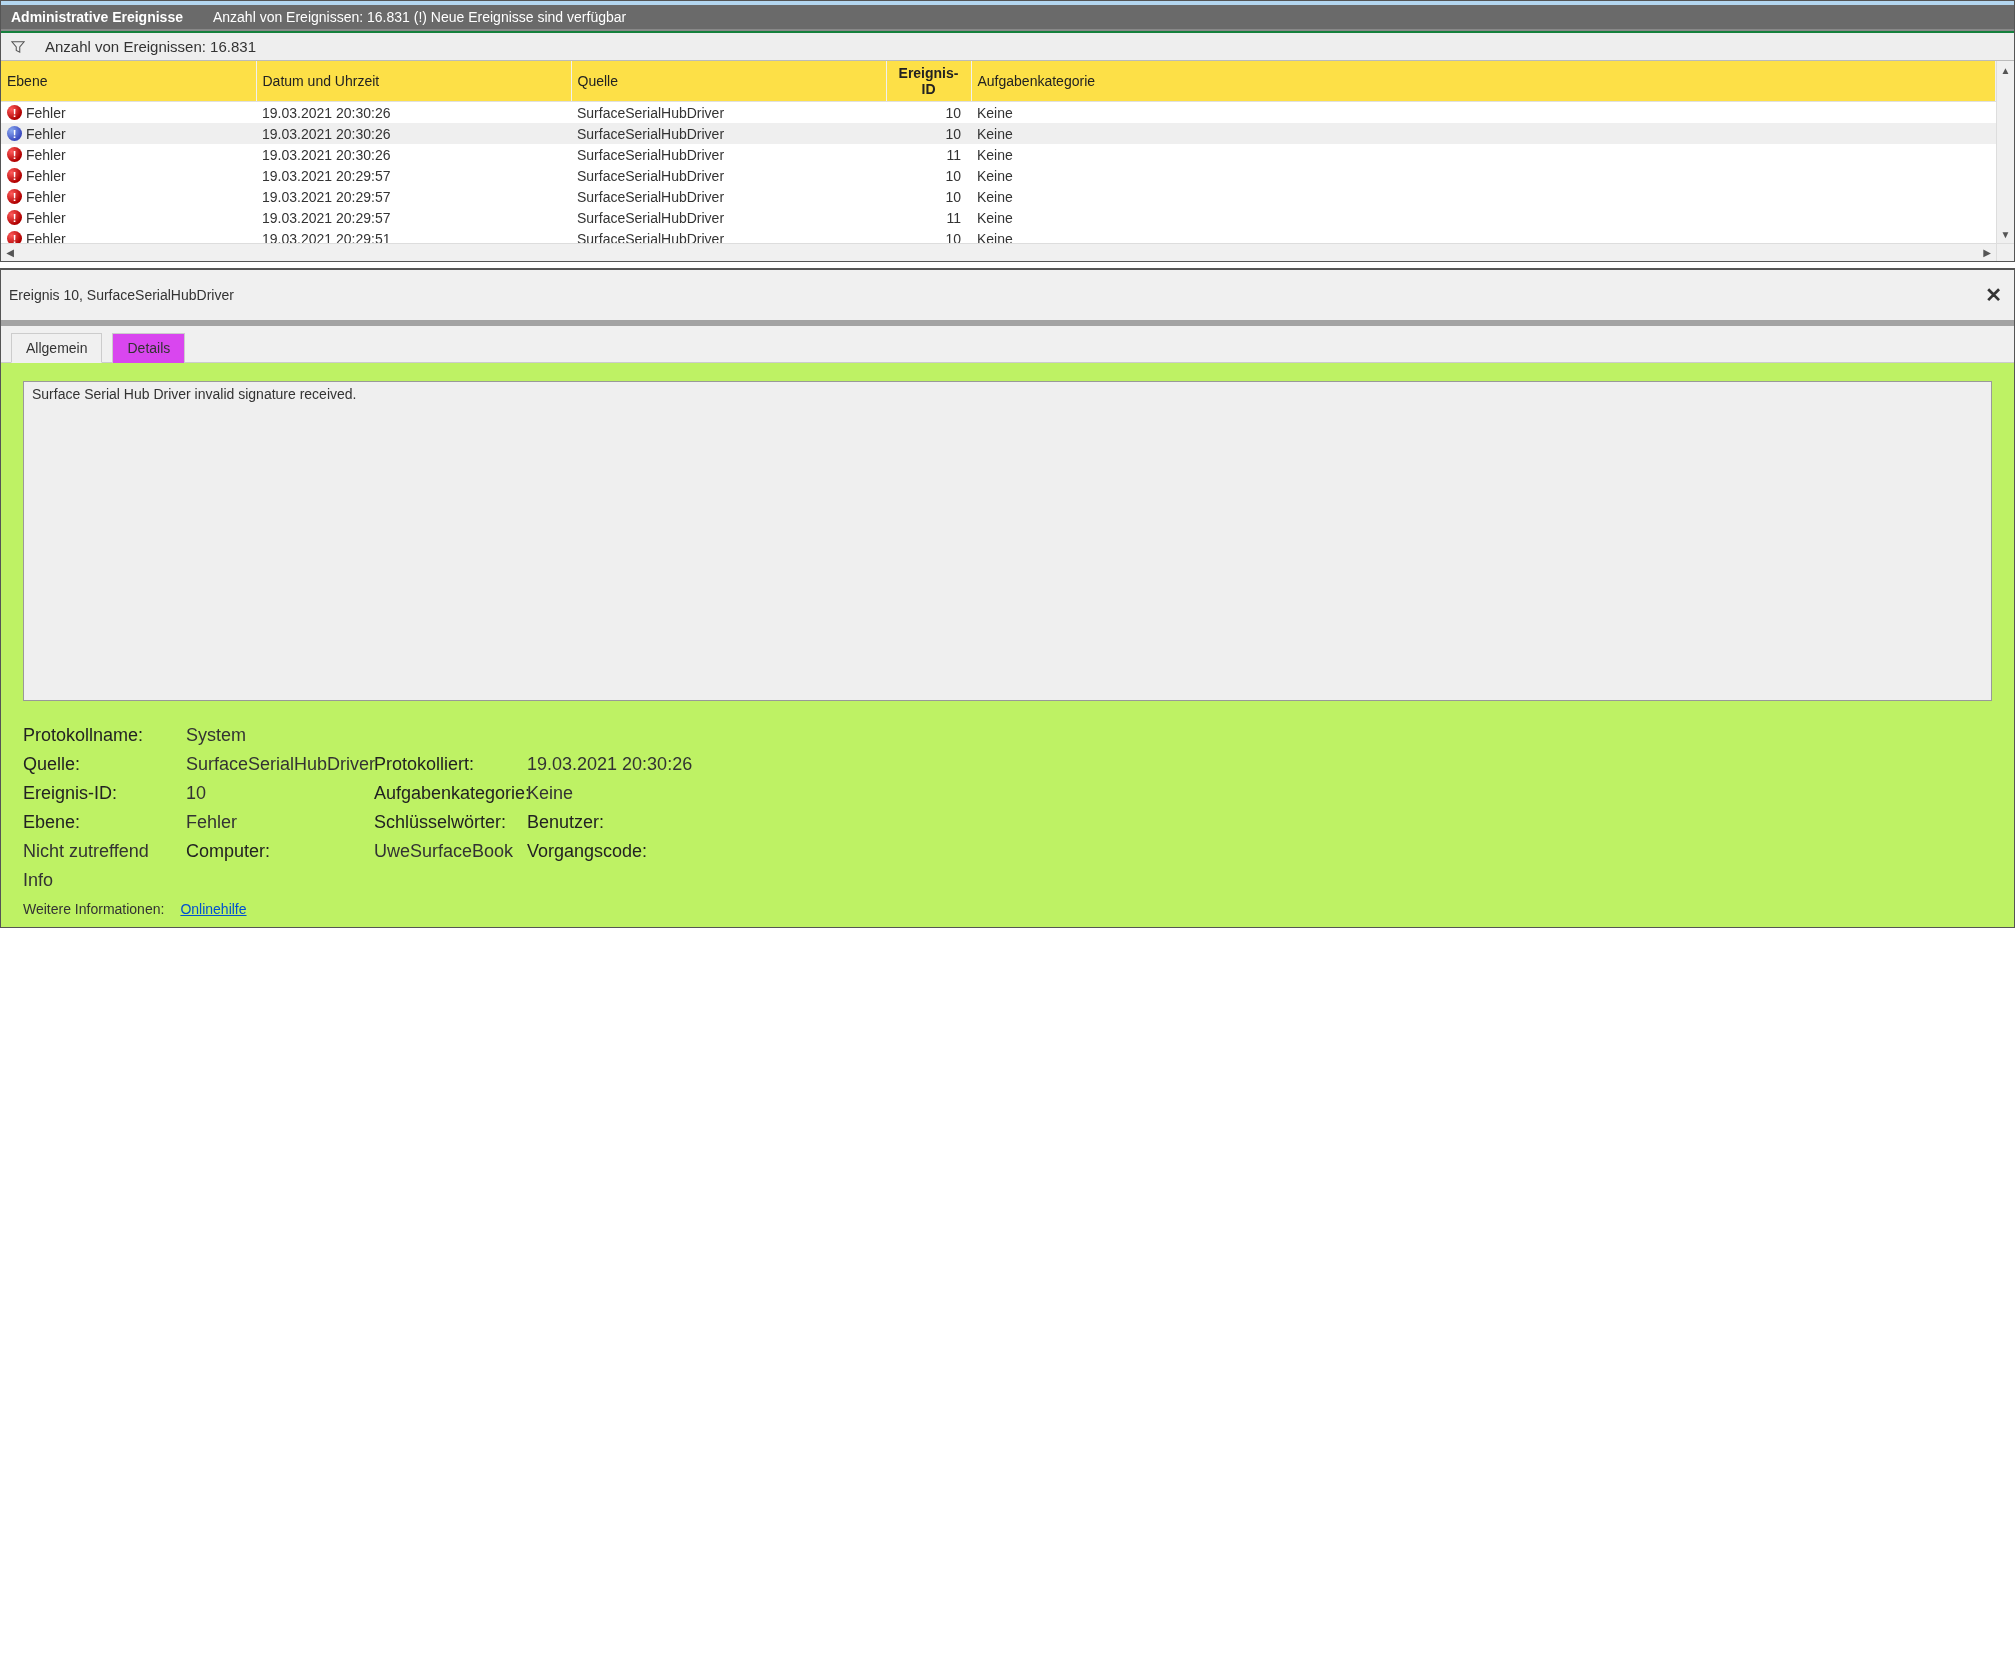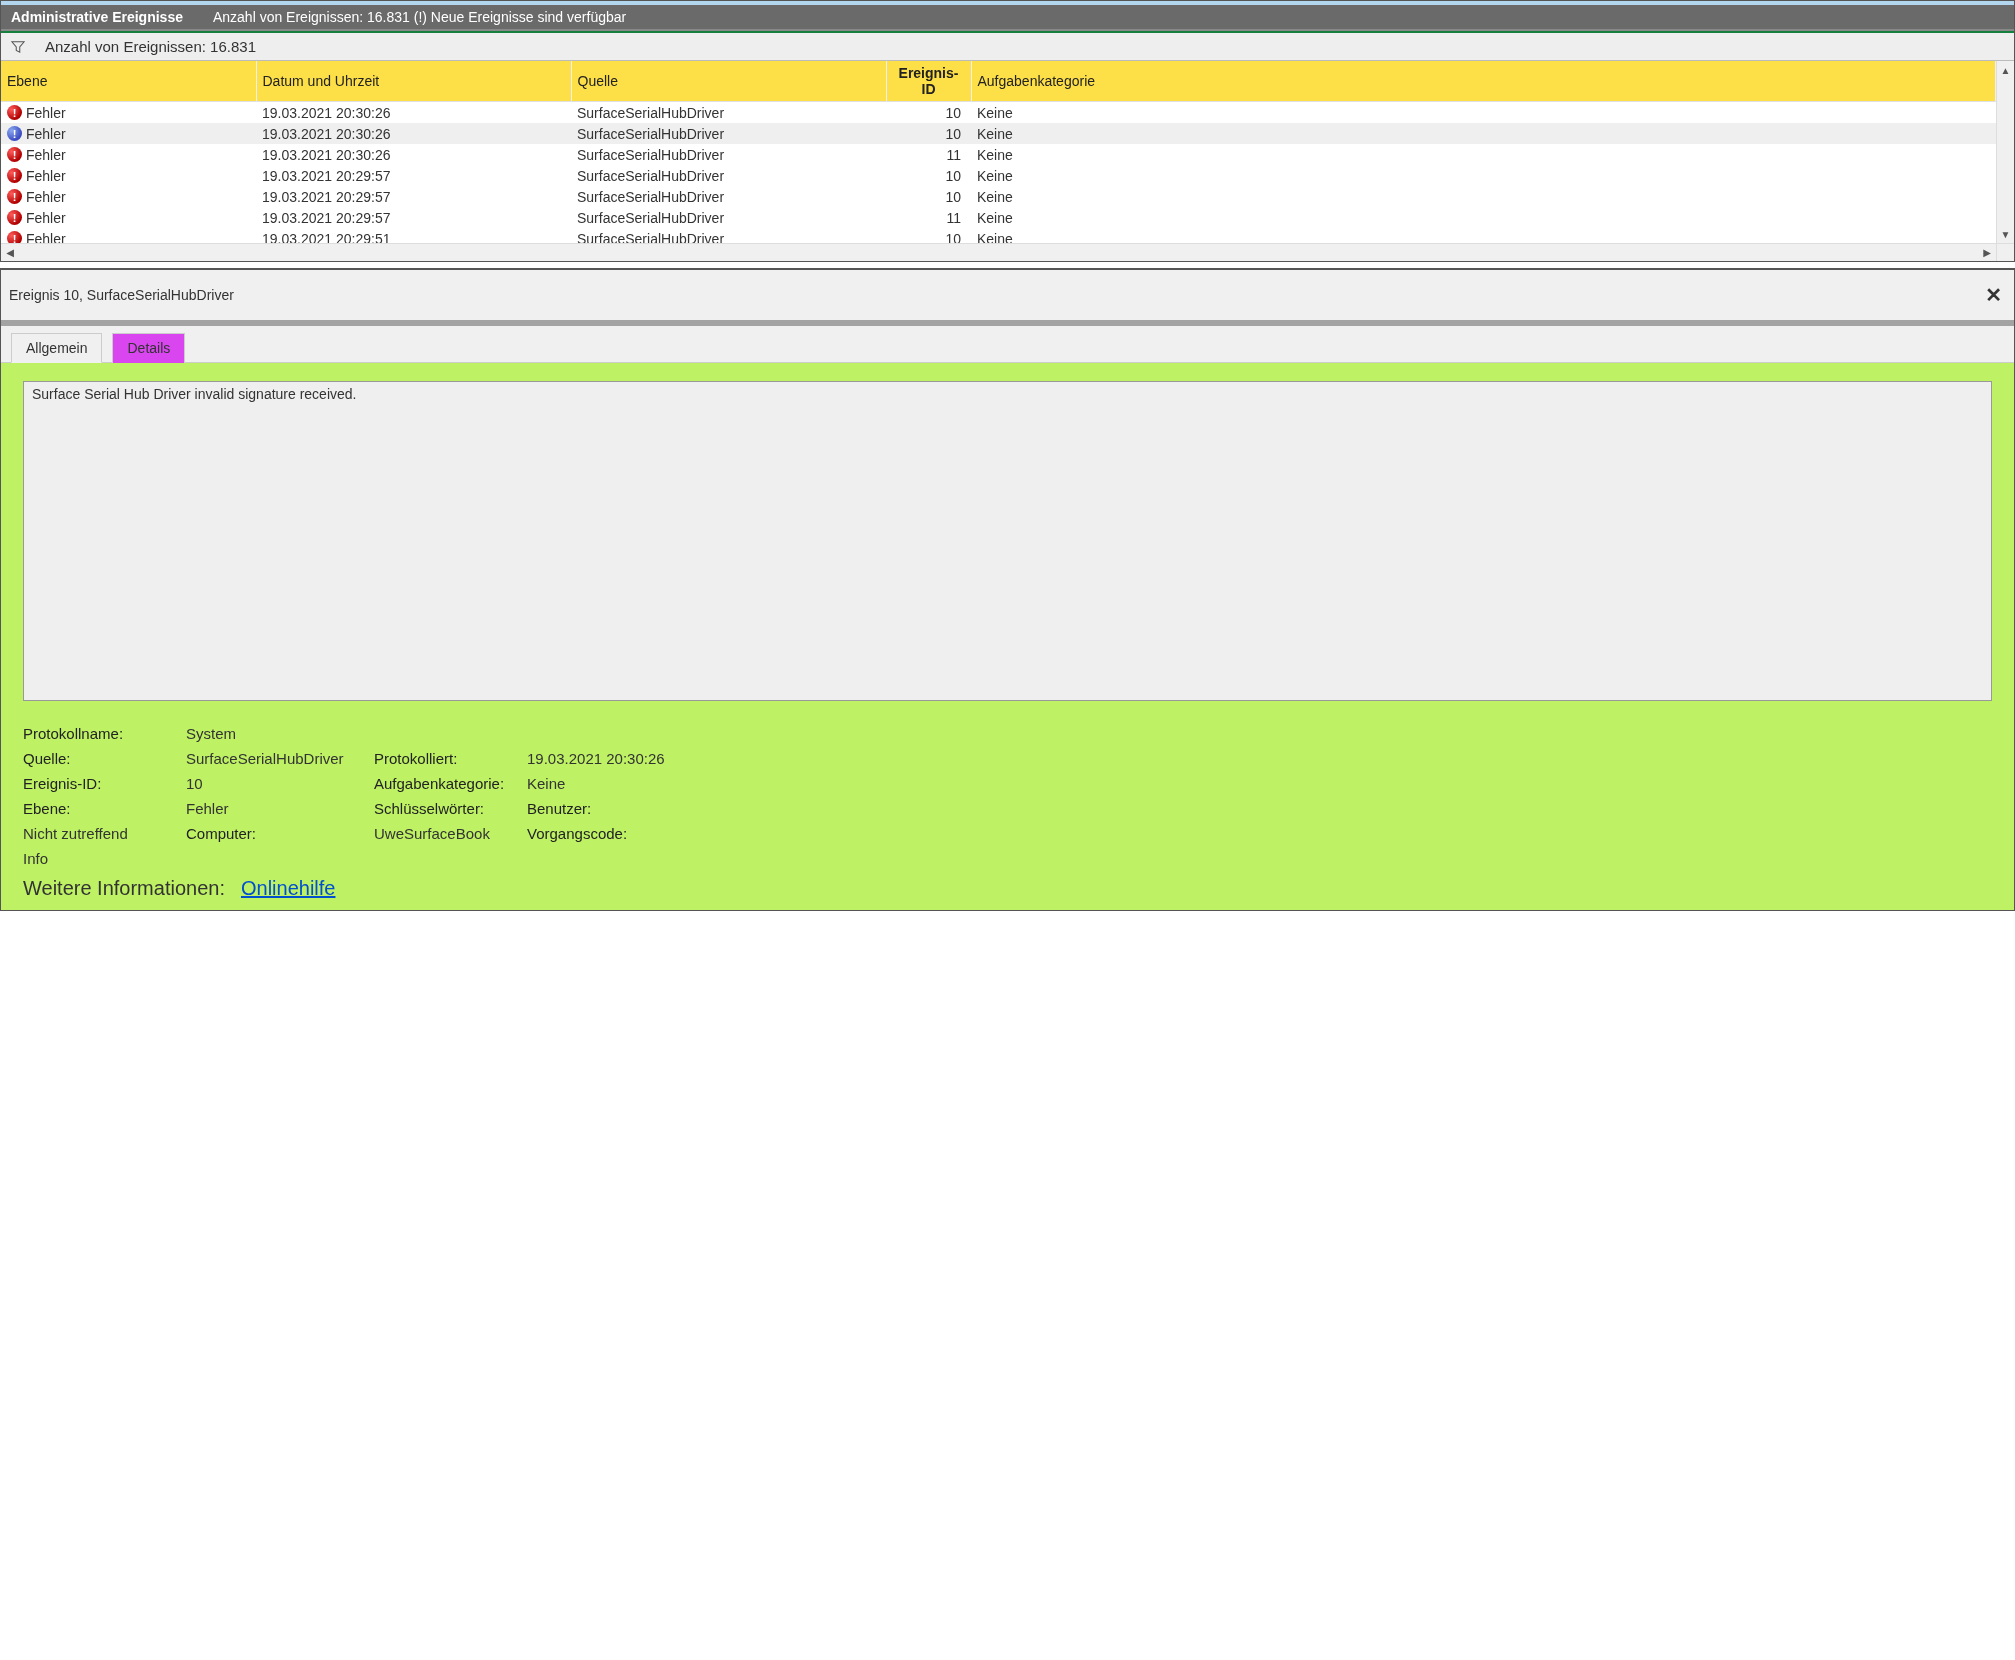--- a/index.html
+++ b/index.html
@@ -155,28 +155,28 @@
     padding: 4px 8px;
     font-size: 14px;
     overflow: auto;
   }
   .props {
     margin-top: 24px;
     display: grid;
     grid-template-columns: 155px 180px 145px 1fr;
     row-gap: 8px;
     column-gap: 8px;
-    font-size: 15px;
+    font-size: 18px;
     align-items: center;
   }
   .props .label { font-weight: 400; color:#222;}
   .more-info {
     margin-top: 10px;
     display: flex; gap: 16px; align-items: center;
-    font-size: 20px;
+    font-size: 14px;
   }
   .link { color: #0050d0; text-decoration: underline; cursor: pointer; }
 </style>
 </head>
 <body>
 
 <div class="outer">
 
   <div class="header-bar">
     <span class="title">Administrative Ereignisse</span>

